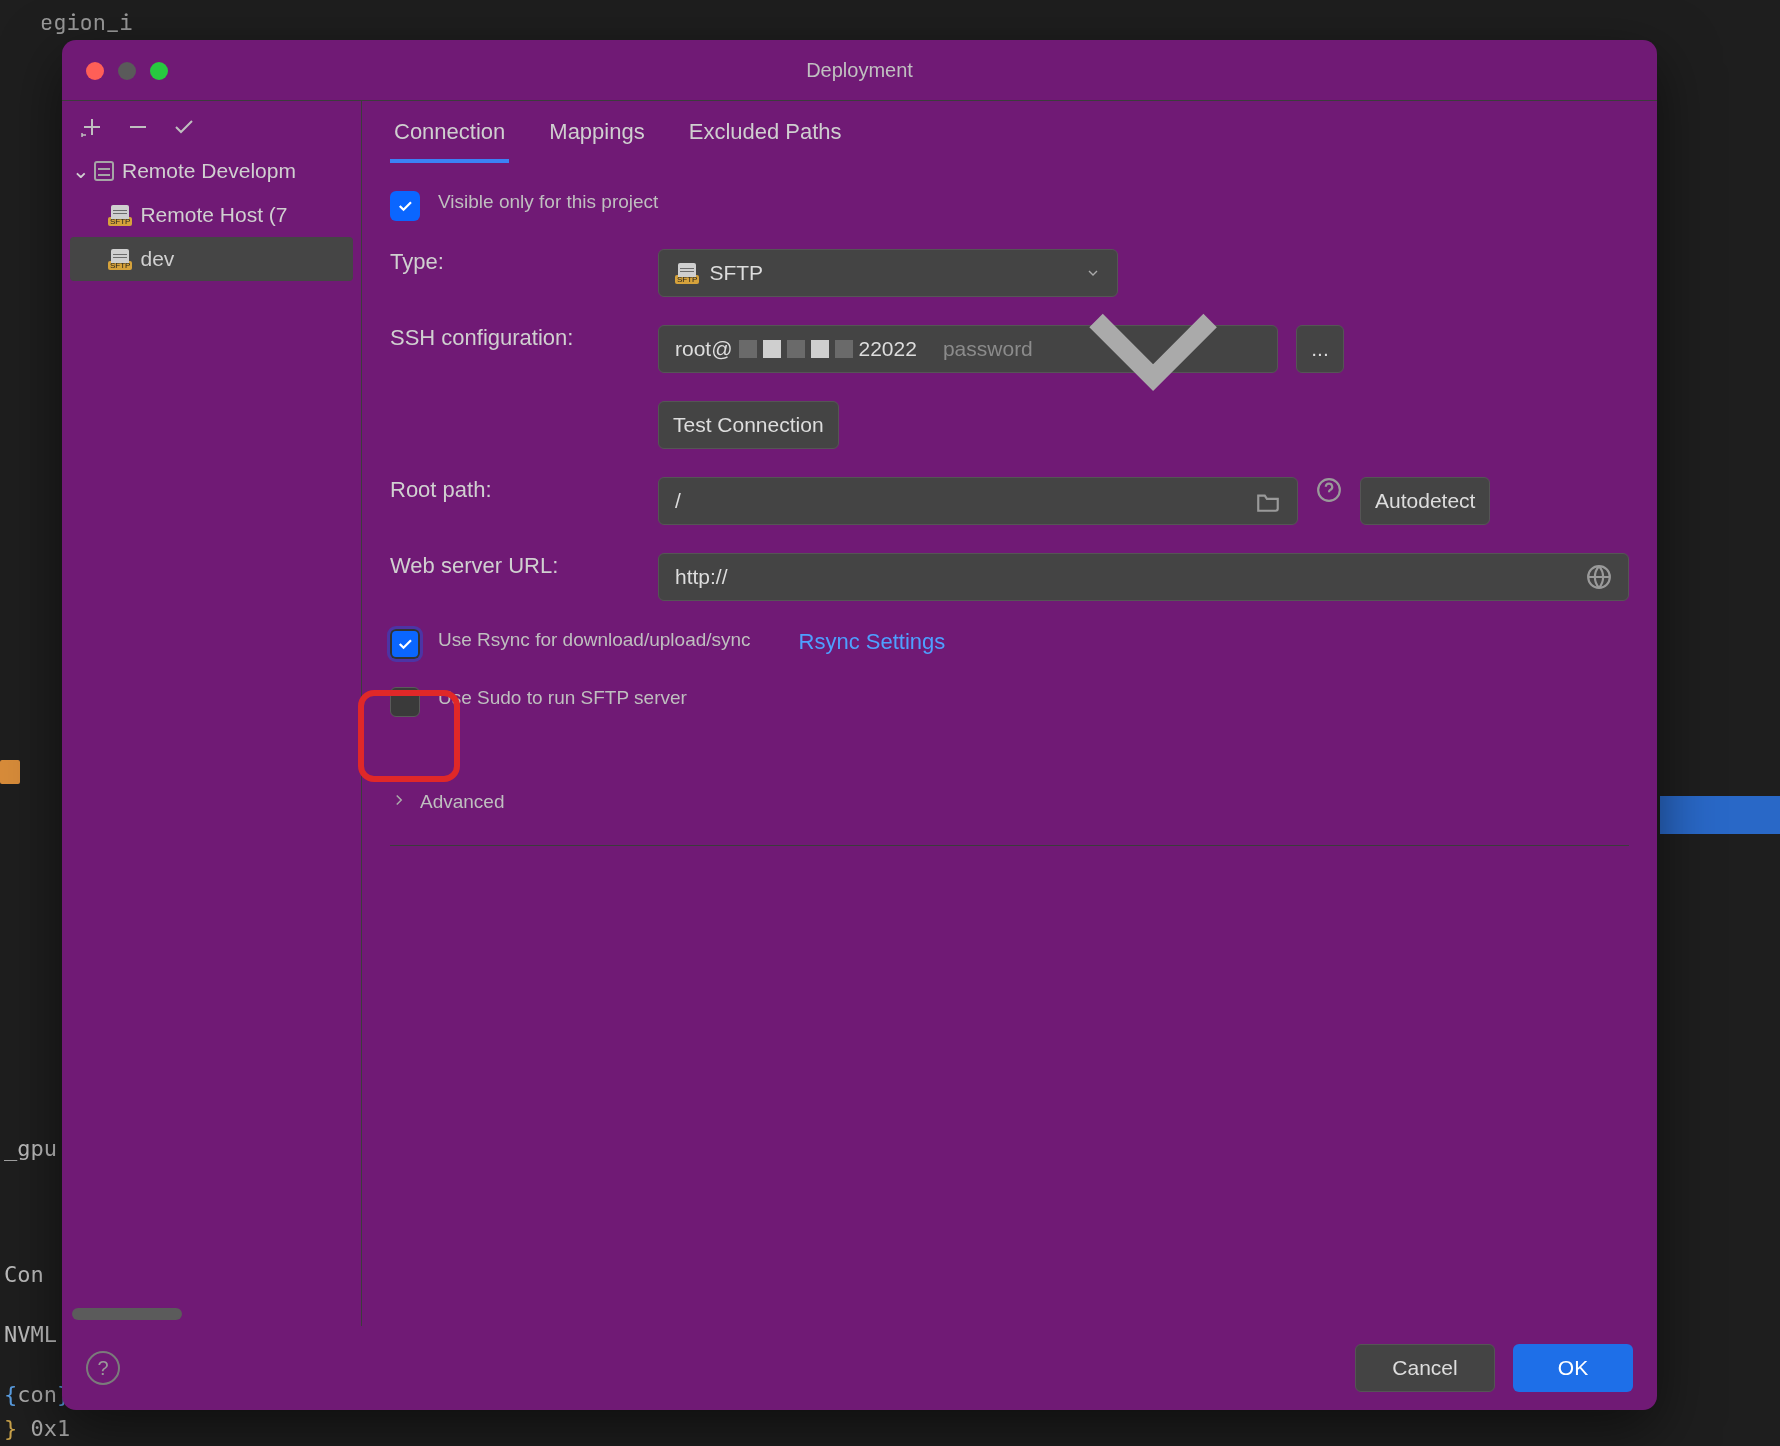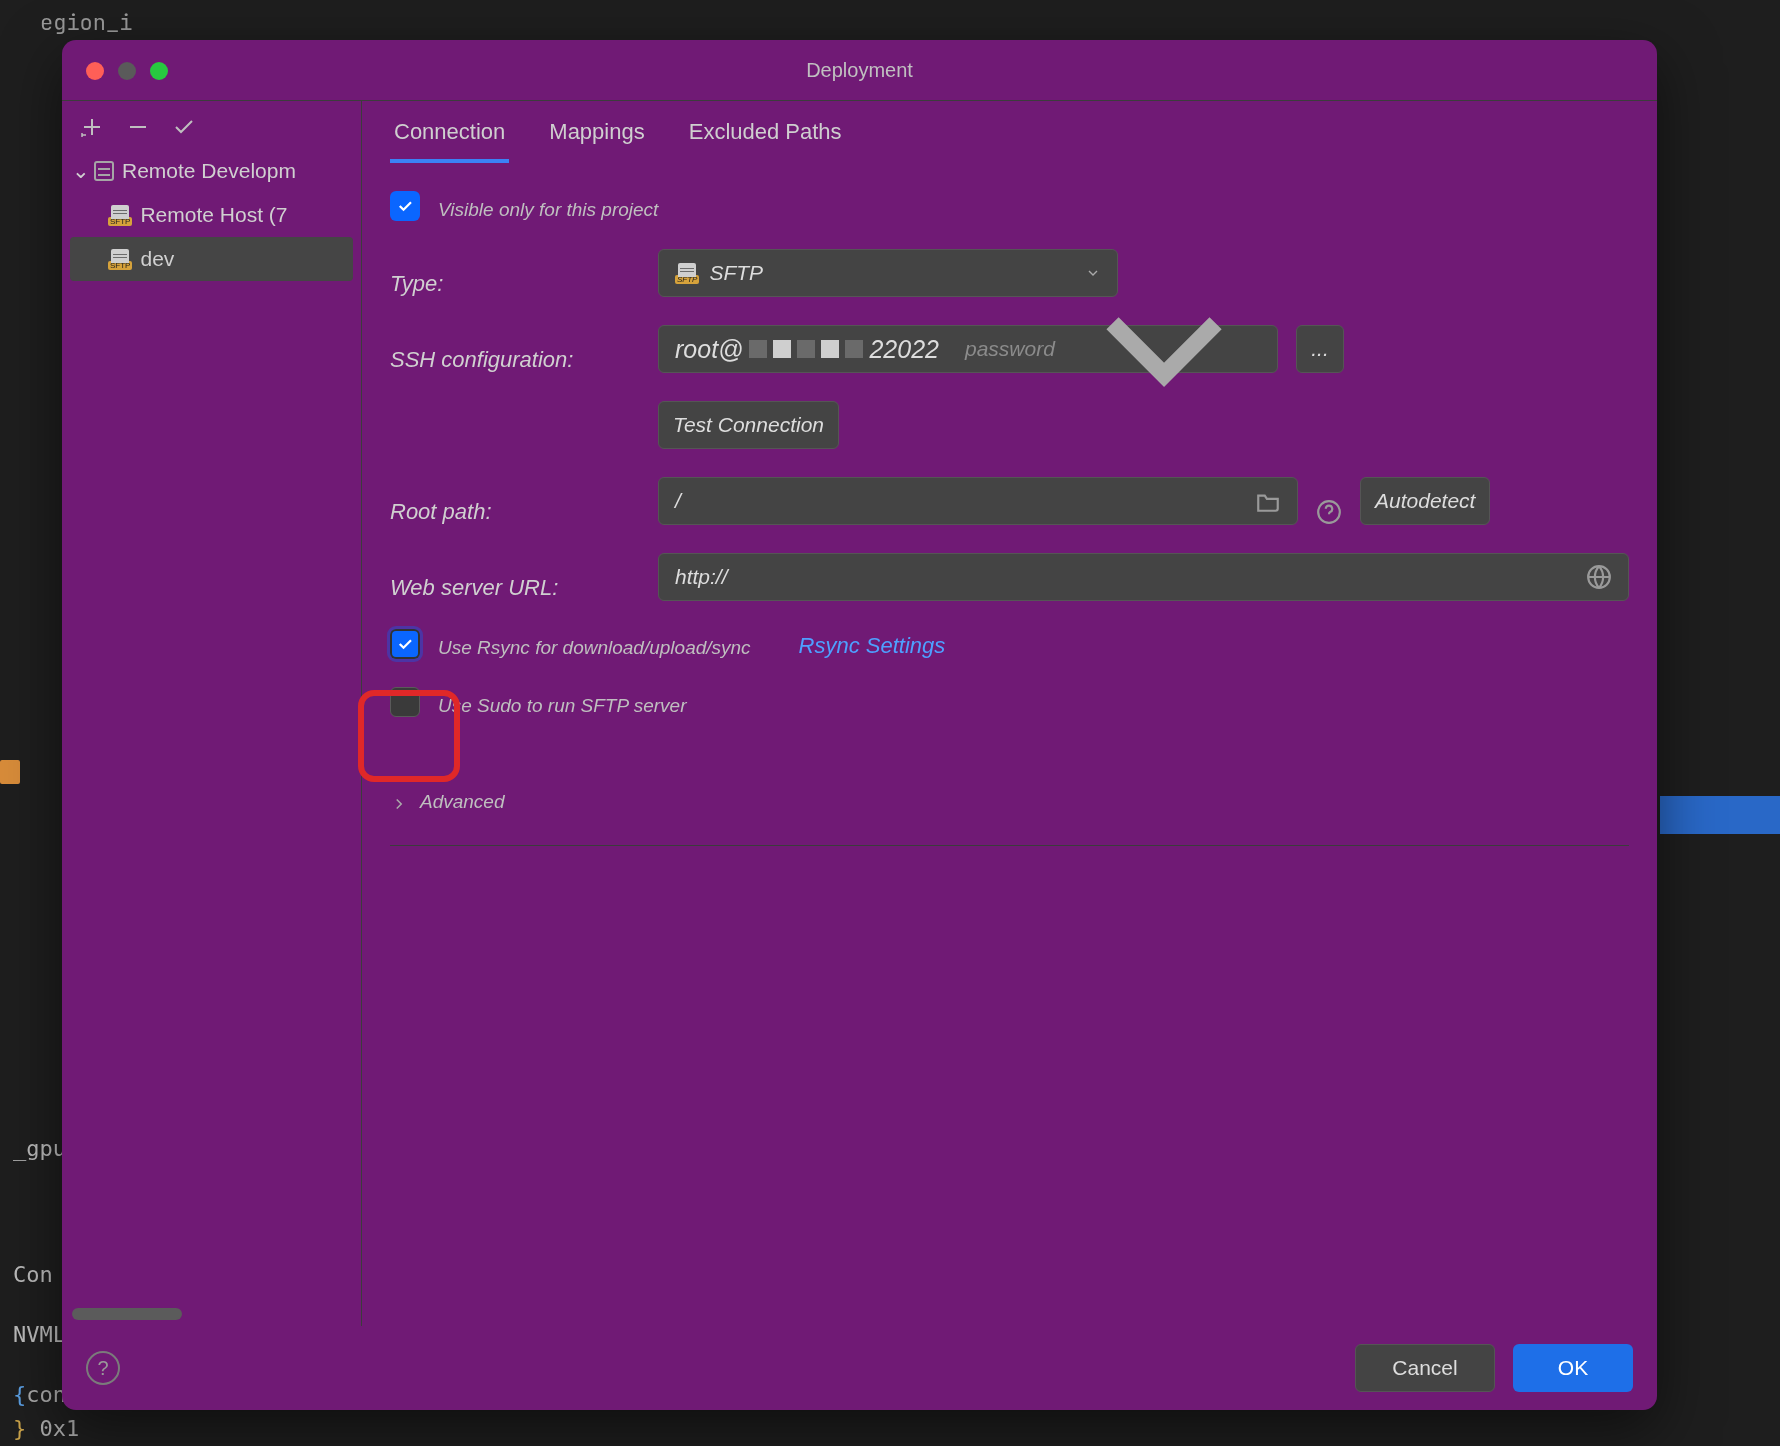--- a/index.html
+++ b/index.html
@@ -22,21 +22,21 @@
   font-family: "JetBrains Mono", Menlo, monospace;
   font-size: 22px;
   color: #999;
   white-space: pre;
   pointer-events: none;
 }
 .bg-code .kw-purple { color: #b48ec1; }
 .bg-code .kw-teal { color: #56a8a8; }
 .bg-bottom {
   position: absolute;
-  left: 13px;
+  left: 4px;
   bottom: 0;
   font-family: Menlo, monospace;
   font-size: 22px;
   line-height: 1.55;
   color: #aaa;
 }
 .bg-bottom .gpu { color:#bbb; }
 .bg-bottom .con { color:#bbb; }
 .bg-bottom .nvml { color:#bbb; }
 .bg-bottom .brace-y { color:#c9a24a; }
@@ -176,23 +176,22 @@
   border-bottom:4px solid #3b82f6;
 }
 .form {
   padding-top:28px;
   display:flex;
   flex-direction:column;
   gap:28px;
 }
 .row {
   display:flex;
-  align-items:flex-end;
+  align-items:flex-start;
   gap:18px;
-  font-style:italic;
 }
 .row .label {
   width:250px;
   color:#d0d0d0;
   font-size:22px;
 }
 
 .checkbox {
   width:30px; height:30px; border-radius:6px;
   border:1px solid #5a5a5a;
@@ -224,21 +223,21 @@
   display:inline-flex; align-items:center; justify-content:center;
 }
 .btn.primary { background:#1e6fe8; border:none; color:#fff; }
 .iconbtn { width:48px; padding:0; justify-content:center; }
 
 .ssh-field {
   background:#444; border:1px solid #555; border-radius:6px;
   height:48px; display:flex; align-items:center; padding:0 10px 0 16px;
   width:620px; gap:6px;
 }
-.ssh-field .txt { color:#ddd; font-size:25px; }
+.ssh-field .txt { color:#ddd; font-size:21px; }
 .ssh-field .blur {
   display:flex; gap:6px; align-items:center;
 }
 .ssh-field .blur span {
   width:18px; height:18px; background:#cfcfcf;
 }
 .ssh-field .blur span.dim { background:#6a6a6a; }
 .ssh-field .auth { color:#8b8b8b; font-size:21px; margin-left:20px; }
 .ssh-field .chev-down { margin-left:auto; }
 

